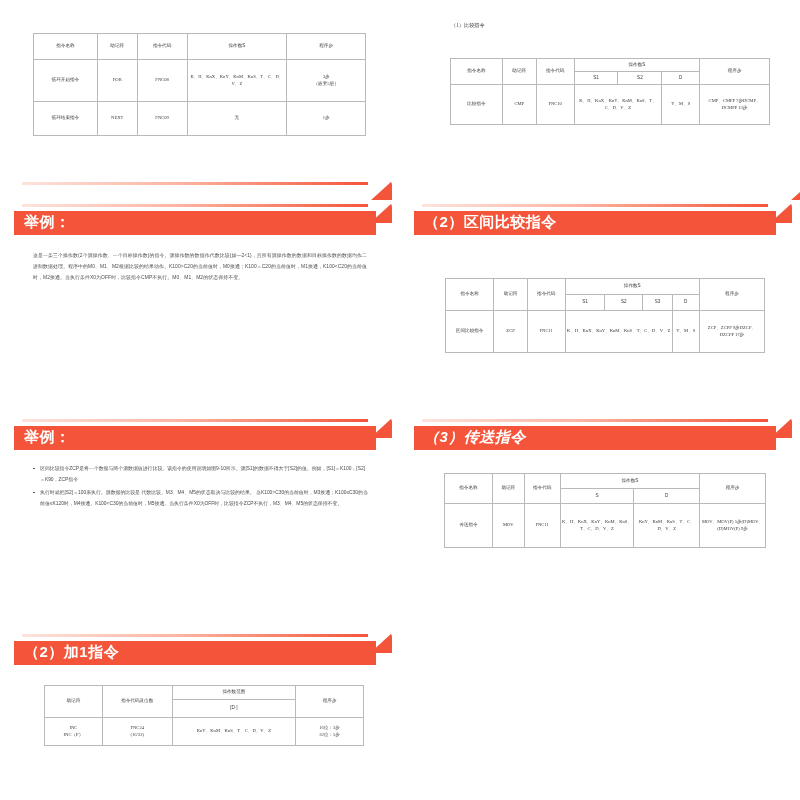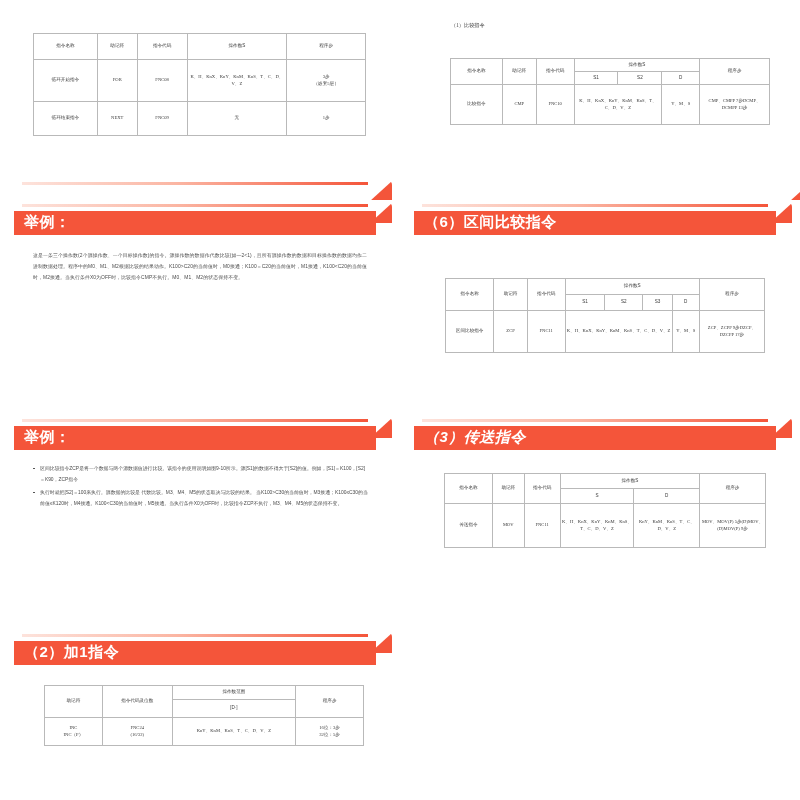--- a/index.html
+++ b/index.html
@@ -191,21 +191,21 @@
     </div>
     <div class="para" style="left:33px; top:50px; width:334px;">这是一条三个操作数(2个源操作数、一个目标操作数)的指令。源操作数的数据作代数比较(如—2&lt;1)，且所有源操作数的数据和目标操作数的数据均作二进制数据处理。程序中的M0、M1、M2根据比较的结果动作。K100&gt;C20的当前值时，M0接通；K100＝C20的当前值时，M1接通，K100&lt;C20的当前值时，M2接通。当执行条件X0为OFF时，比较指令CMP不执行。M0、M1、M2的状态保持不变。</div>
 
   </div>
 
   <div class="slide">
     <div class="banner-wrap" style="top:4px;">
       <div class="banner-line"></div>
       <div class="banner-tri"></div>
       <div class="banner-bar"></div>
-      <div class="banner-text big">（6）区间比较指令</div>
+      <div class="banner-text big">（2）区间比较指令</div>
     </div>
     <table class="t" style="left:45px; top:78px; width:320px;">
       <tbody>
           <tr>
         <td class="hd" rowspan="2" style="width:46px;height:32px;">指令名称</td>
         <td class="hd" rowspan="2" style="width:32px;">助记符</td>
         <td class="hd" rowspan="2" style="width:36px;">指令代码</td>
         <td class="hd" colspan="4" style="height:16px;">操作数S</td>
         <td class="hd" rowspan="2" style="width:62px;">程序步</td>
       </tr>

